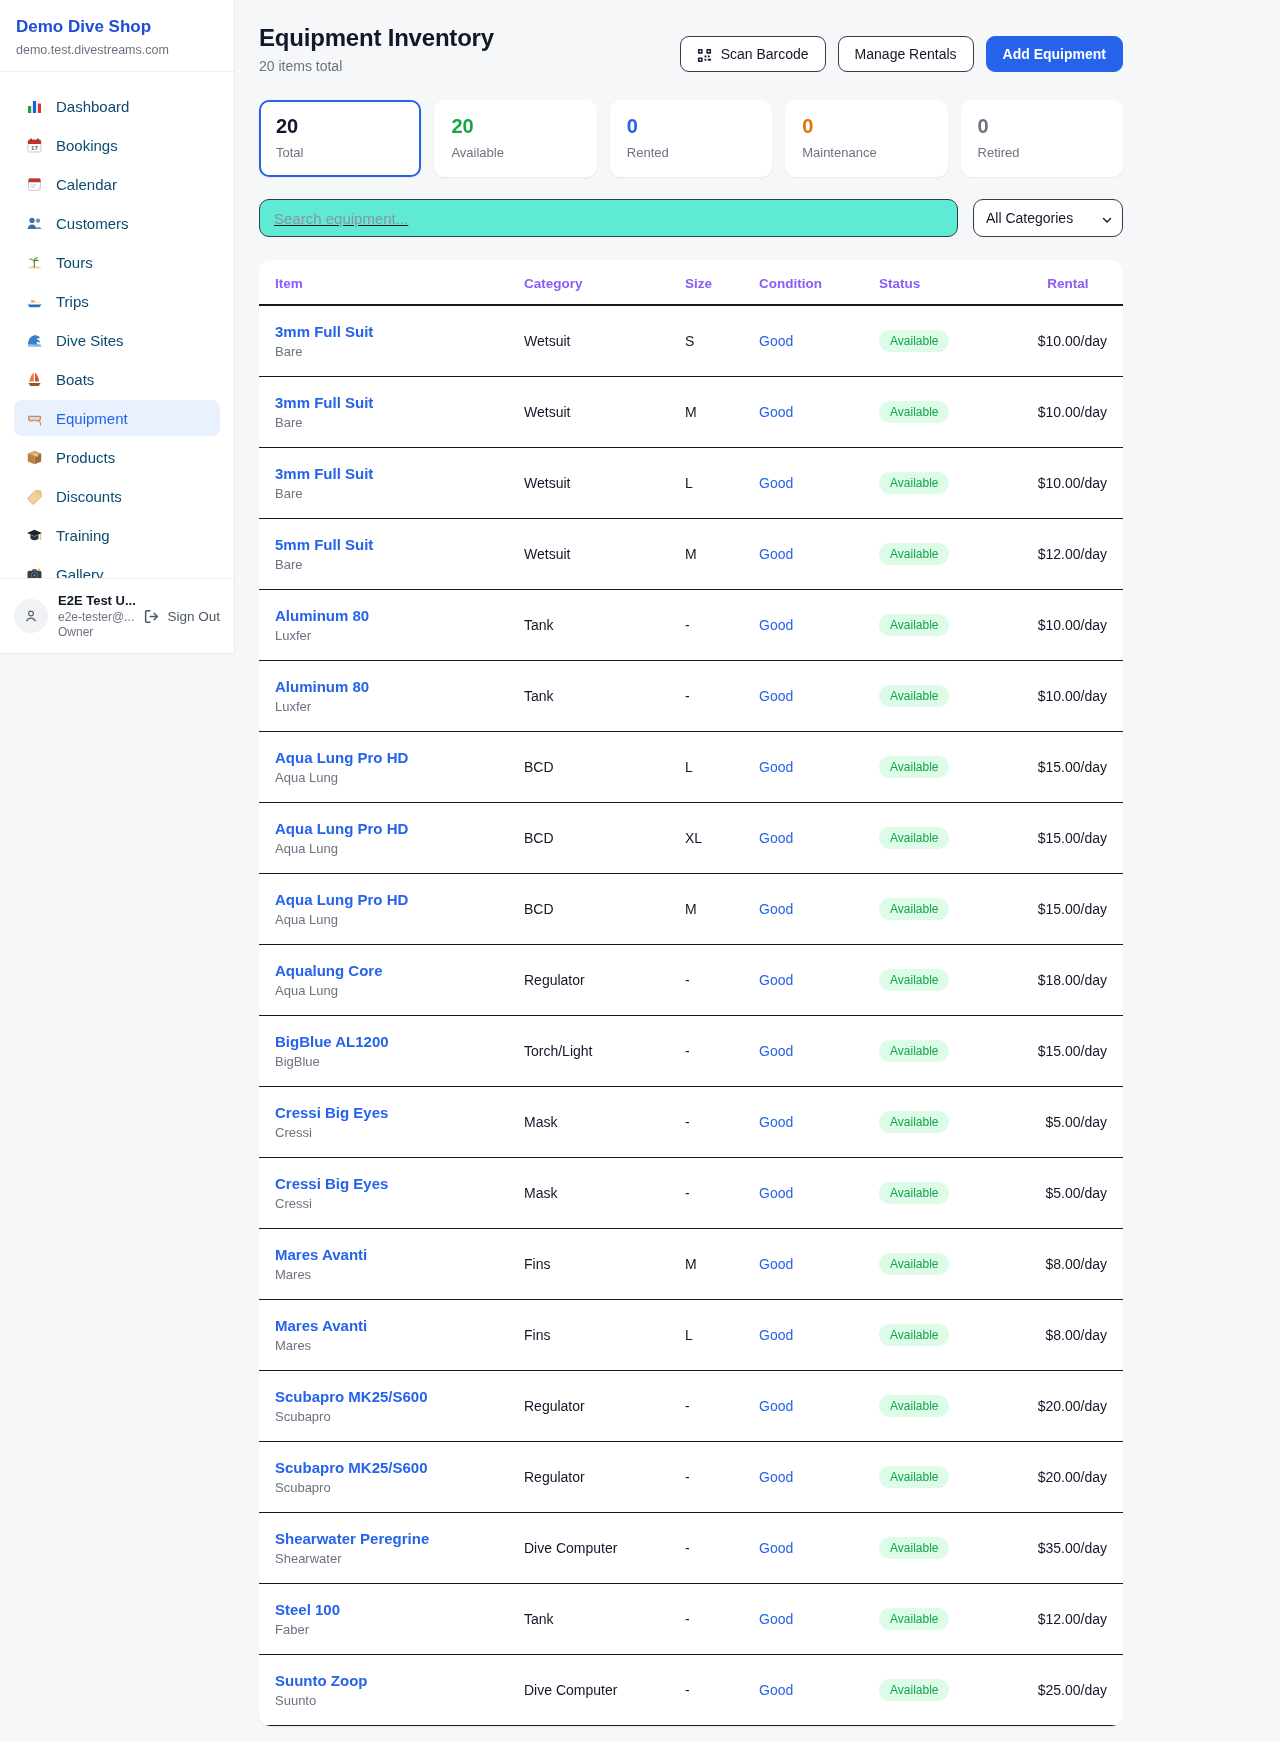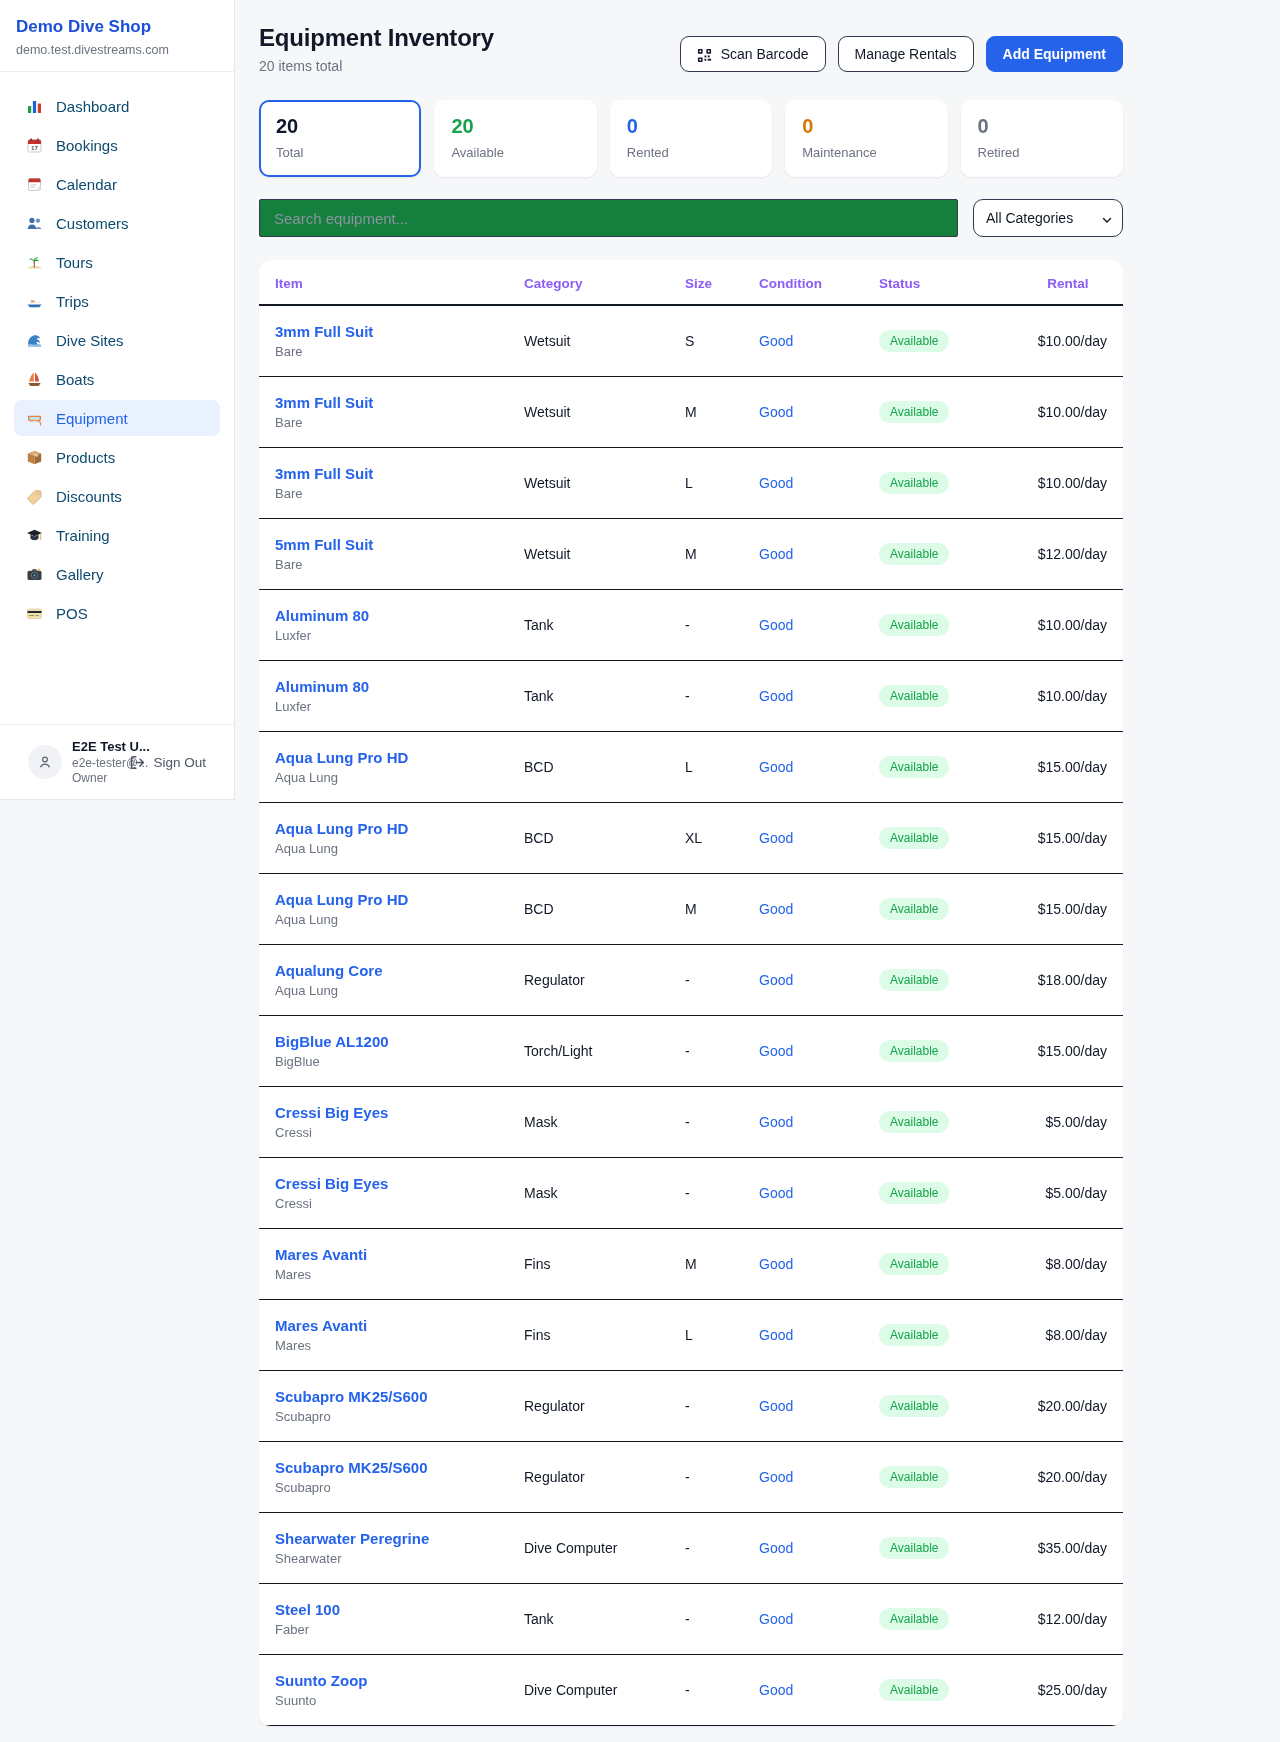--- a/index.html
+++ b/index.html
@@ -7,21 +7,21 @@
   body {
     width:1280px; min-height:1742px;
     background:#f6f7f9;
     font-family:"Liberation Sans", sans-serif;
     color:#0f172a;
   }
   .app { display:flex; align-items:flex-start; }
 
   
   .sidebar {
-    width:235px; height:800px; flex-shrink:0;
+    width:235px; height:654px; flex-shrink:0;
     background:#ffffff;
     border-right:1px solid #e7e9ee;
     border-bottom:1px solid #e7e9ee;
     display:flex; flex-direction:column;
   }
   .side-head { padding:17px 16px 14px; }
   .side-title { color:#1d4ed8; font-size:17px; font-weight:700; }
   .side-sub { color:#6b7280; font-size:12.5px; margin-top:6px; }
   .side-divider { border-top:1px solid #eceef2; }
   .nav { flex:1; padding:16px 14px 8px; overflow:hidden; }
@@ -30,21 +30,21 @@
     padding:7px 12px; margin-bottom:3px;
     border-radius:8px; color:#0c4a6e; font-size:15px; cursor:pointer;
     height:36px;
   }
   .nav-item.active { background:#e8f1fd; color:#2563eb; }
   .icon16 { width:17px; height:17px; display:inline-flex; flex-shrink:0; }
   .icon16 svg { width:17px; height:17px; display:block; }
 
   .user-sec {
     border-top:1px solid #eceef2;
-    padding:14px 28px; display:flex; align-items:center; gap:10px;
+    padding:14px 14px; display:flex; align-items:center; gap:10px;
   }
   .avatar {
     width:34px; height:34px; border-radius:50%; background:#f1f2f5;
     display:flex; align-items:center; justify-content:center; flex-shrink:0;
   }
   .user-info { flex:1; min-width:0; }
   .user-name { font-size:13px; font-weight:700; color:#111827; white-space:nowrap; }
   .user-email { font-size:12px; color:#6b7280; margin-top:2px; white-space:nowrap; }
   .user-role { font-size:12px; color:#6b7280; margin-top:1px; }
   .signout { display:flex; align-items:center; gap:7px; color:#4b5563; font-size:13.5px; cursor:pointer; white-space:nowrap; }
@@ -68,23 +68,24 @@
   .stat-card {
     background:#fff; border-radius:10px; height:77px; padding:13px 16px;
     box-shadow:0 1px 2px rgba(16,24,40,.07); border:1px solid #ffffff; cursor:pointer;
   }
   .stat-card.selected { border:2px solid #2563eb; padding:12px 15px; }
   .stat-value { font-size:20px; font-weight:700; line-height:24px; }
   .stat-label { font-size:13px; color:#6b7280; margin-top:7px; }
 
   .filter-row { display:flex; gap:15px; margin-top:22px; }
   .search-input {
-    flex:1; height:38px; border:1px solid #313b4b; border-radius:2px;
-    padding:0 14px; font-size:15px; background:#15803d; color:#111827; font-family:inherit;
+    flex:1; height:38px; border:1px solid #313b4b; border-radius:10px;
+    padding:0 14px; font-size:15px; background:#5eead4; color:#111827; font-family:inherit;
     outline:none;
+    text-decoration:underline;
   }
   .search-input::placeholder { color:#8b93a2; }
   .select-wrap { position:relative; width:150px; }
   .select-wrap select {
     width:100%; height:38px; border:1px solid #313b4b; border-radius:10px;
     background:#fff; font-size:14px; color:#111827; padding:0 28px 0 12px;
     appearance:none; -webkit-appearance:none; -moz-appearance:none; font-family:inherit;
     outline:none; cursor:pointer;
   }
   .select-chevron { position:absolute; right:10px; top:13px; pointer-events:none; }

